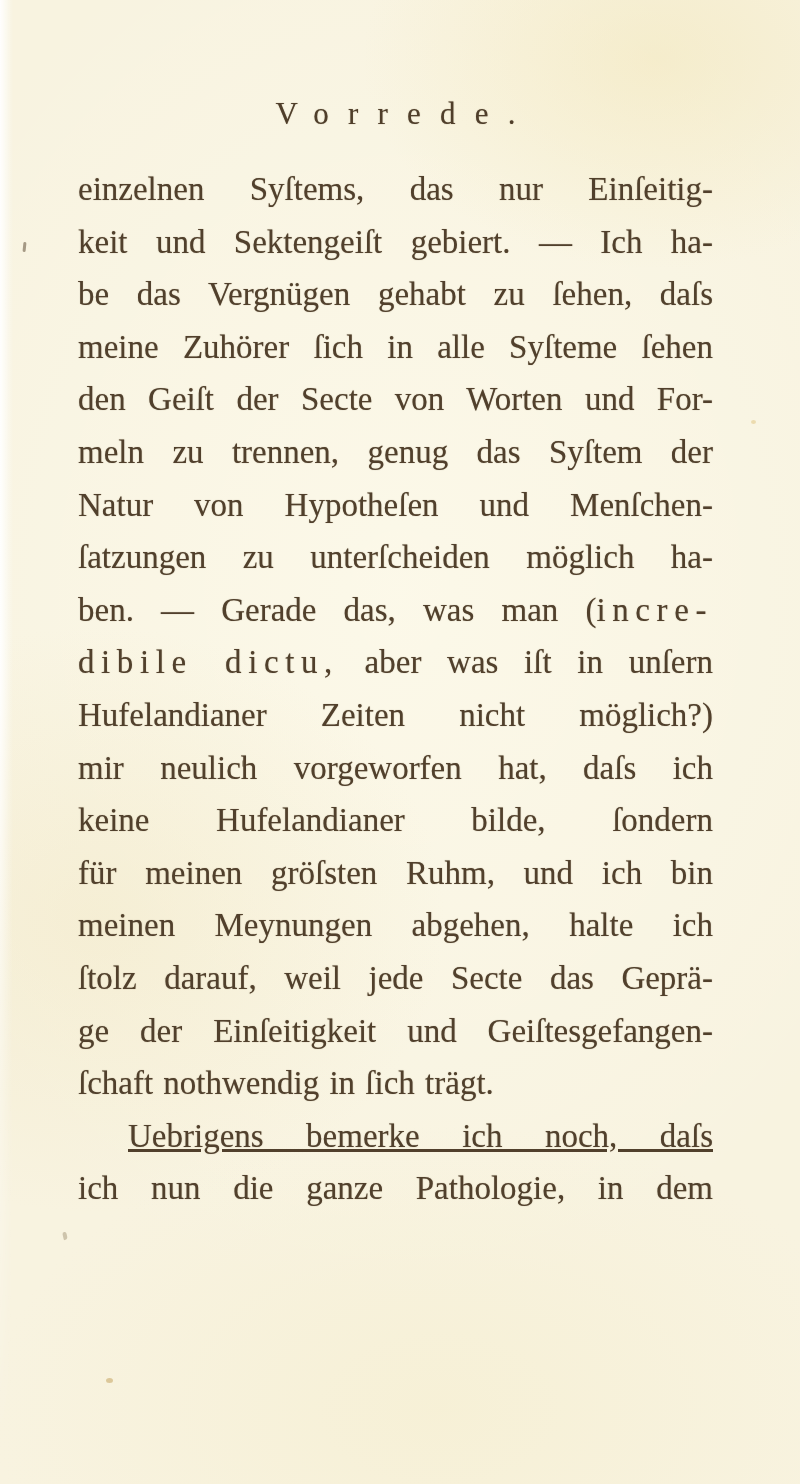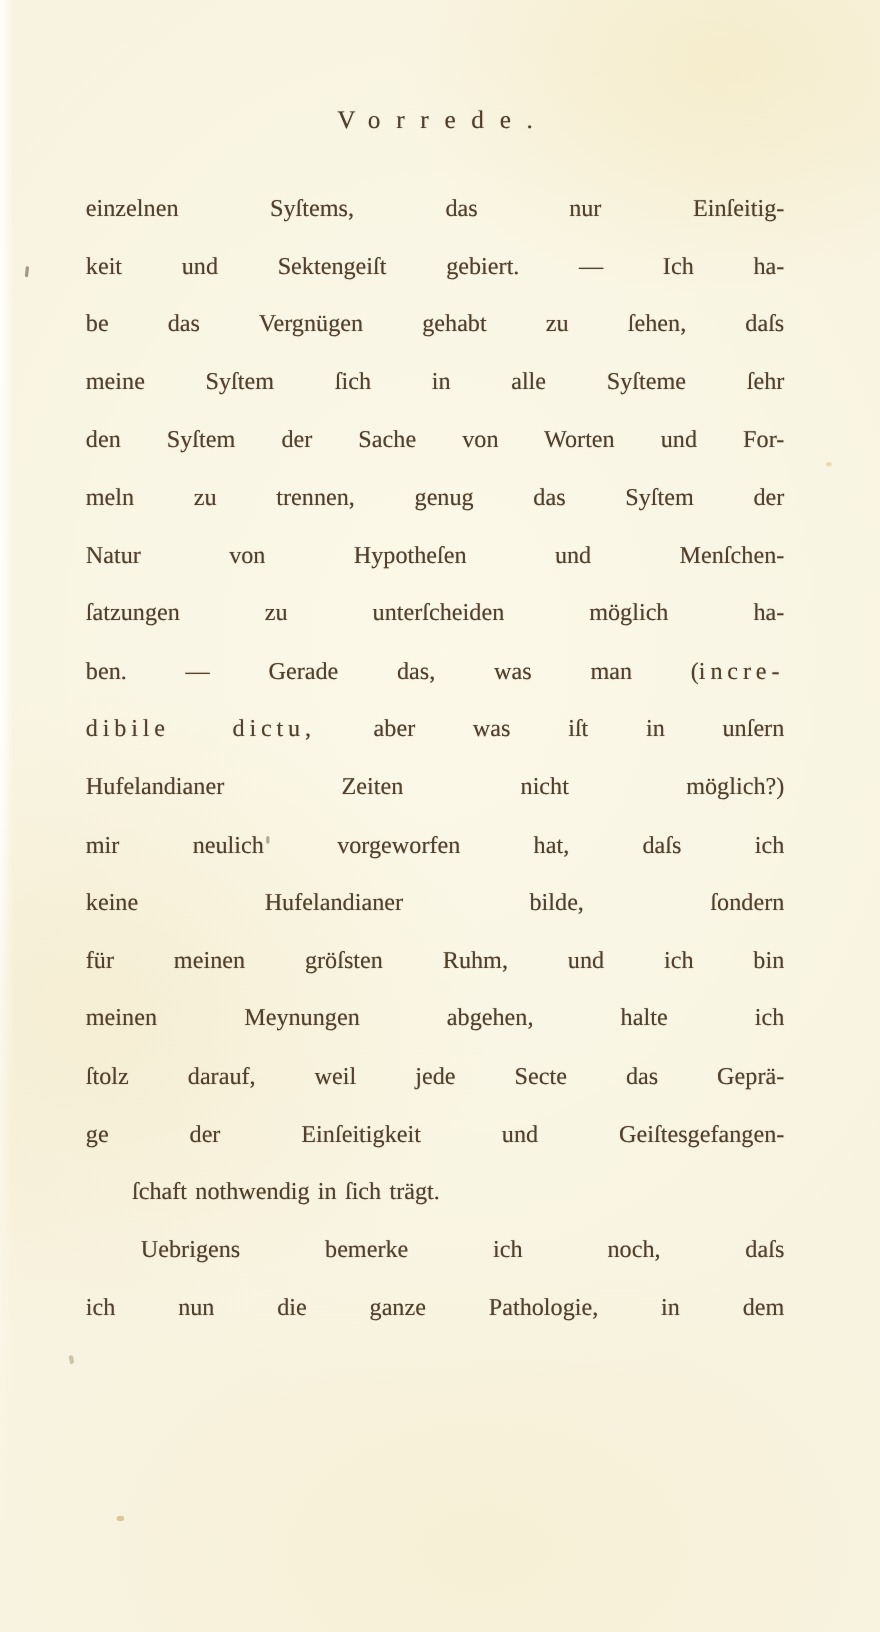--- a/index.html
+++ b/index.html
@@ -23,43 +23,43 @@
   .edge-left {
     position: absolute; left: 0; top: 0; width: 13px; height: 100%;
     background: linear-gradient(to right, rgba(255,255,255,0.95), rgba(255,255,255,0));
     -webkit-mask-image: linear-gradient(to bottom, #000 0%, #000 45%, rgba(0,0,0,0.35) 75%, rgba(0,0,0,0) 98%);
             mask-image: linear-gradient(to bottom, #000 0%, #000 45%, rgba(0,0,0,0.35) 75%, rgba(0,0,0,0) 98%);
   }
   .header {
     position: absolute;
     left: 78px; width: 635px; top: 96px;
     margin: 0;
-    font-size: 23px; font-weight: normal;
+    font-size: 31px; font-weight: normal;
     letter-spacing: 0.62em;
     text-align: center;
     text-indent: 0.62em; 
     color: #4f3e2a;
     text-shadow: 0 0 1px rgba(92,74,50,0.55);
   }
   .textblock {
     position: absolute;
     left: 78px; top: 163px; width: 635px;
-    font-size: 22px;
+    font-size: 33px;
     color: #51402c;
     text-shadow: 0 0 1px rgba(92,74,50,0.5);
     word-spacing: 2px;
   }
   .line {
     height: 52.6px; line-height: 52.6px;
     text-align: justify;
     text-align-last: justify;
     white-space: nowrap;
   }
-  .line.no-just { text-align: left; text-align-last: left; margin-left: 42px; }
-  .line.indent { padding-left: 50px; }
+  .line.no-just { text-align: left; text-align-last: left; }
+  .line.indent { padding-left: 50px; text-decoration: underline; }
   .sperr { letter-spacing: 0.20em; }
   
   .speck { position: absolute; border-radius: 50%; }
   .speck-1 { left: 23px; top: 242px; width: 3px; height: 10px;
              background: rgba(96,79,56,0.55); border-radius: 2px; transform: rotate(6deg); }
   .speck-2 { left: 63px; top: 1232px; width: 4px; height: 8px;
              background: rgba(130,108,74,0.35); border-radius: 2px 2px 3px 1px; transform: rotate(-12deg); }
   .speck-3 { left: 106px; top: 1378px; width: 7px; height: 5px;
              background: rgba(196,164,96,0.55); }
   .speck-4 { left: 242px; top: 760px; width: 3px; height: 7px;
@@ -77,22 +77,22 @@
   <div class="speck speck-3"></div>
   <div class="speck speck-4"></div>
   <div class="speck speck-5"></div>
 
   <h1 class="header">Vorrede.</h1>
 
   <div class="textblock">
       <div class="line"><span>einzelnen Syſtems, das nur Einſeitig-</span></div>
       <div class="line"><span>keit und Sektengeiſt gebiert. — Ich ha-</span></div>
       <div class="line"><span>be das Vergnügen gehabt zu ſehen, daſs</span></div>
-      <div class="line"><span>meine Syſtem ſich in alle Syſteme ſehr</span></div>
-      <div class="line"><span>den Syſtem der Sache von Worten und For-</span></div>
+      <div class="line"><span>meine Zuhörer ſich in alle Syſteme ſehen</span></div>
+      <div class="line"><span>den Geiſt der Secte von Worten und For-</span></div>
       <div class="line"><span>meln zu trennen, genug das Syſtem der</span></div>
       <div class="line"><span>Natur von Hypotheſen und Menſchen-</span></div>
       <div class="line"><span>ſatzungen zu unterſcheiden möglich ha-</span></div>
       <div class="line"><span>ben. — Gerade das, was man (</span><span class="sperr">incre-</span></div>
       <div class="line"><span class="sperr">dibile dictu,</span><span> aber was iſt in unſern</span></div>
       <div class="line"><span>Hufelandianer Zeiten nicht möglich?)</span></div>
       <div class="line"><span>mir neulich vorgeworfen hat, daſs ich</span></div>
       <div class="line"><span>keine Hufelandianer bilde, ſondern</span></div>
       <div class="line"><span>für meinen gröſsten Ruhm, und ich bin</span></div>
       <div class="line"><span>meinen Meynungen abgehen, halte ich</span></div>

